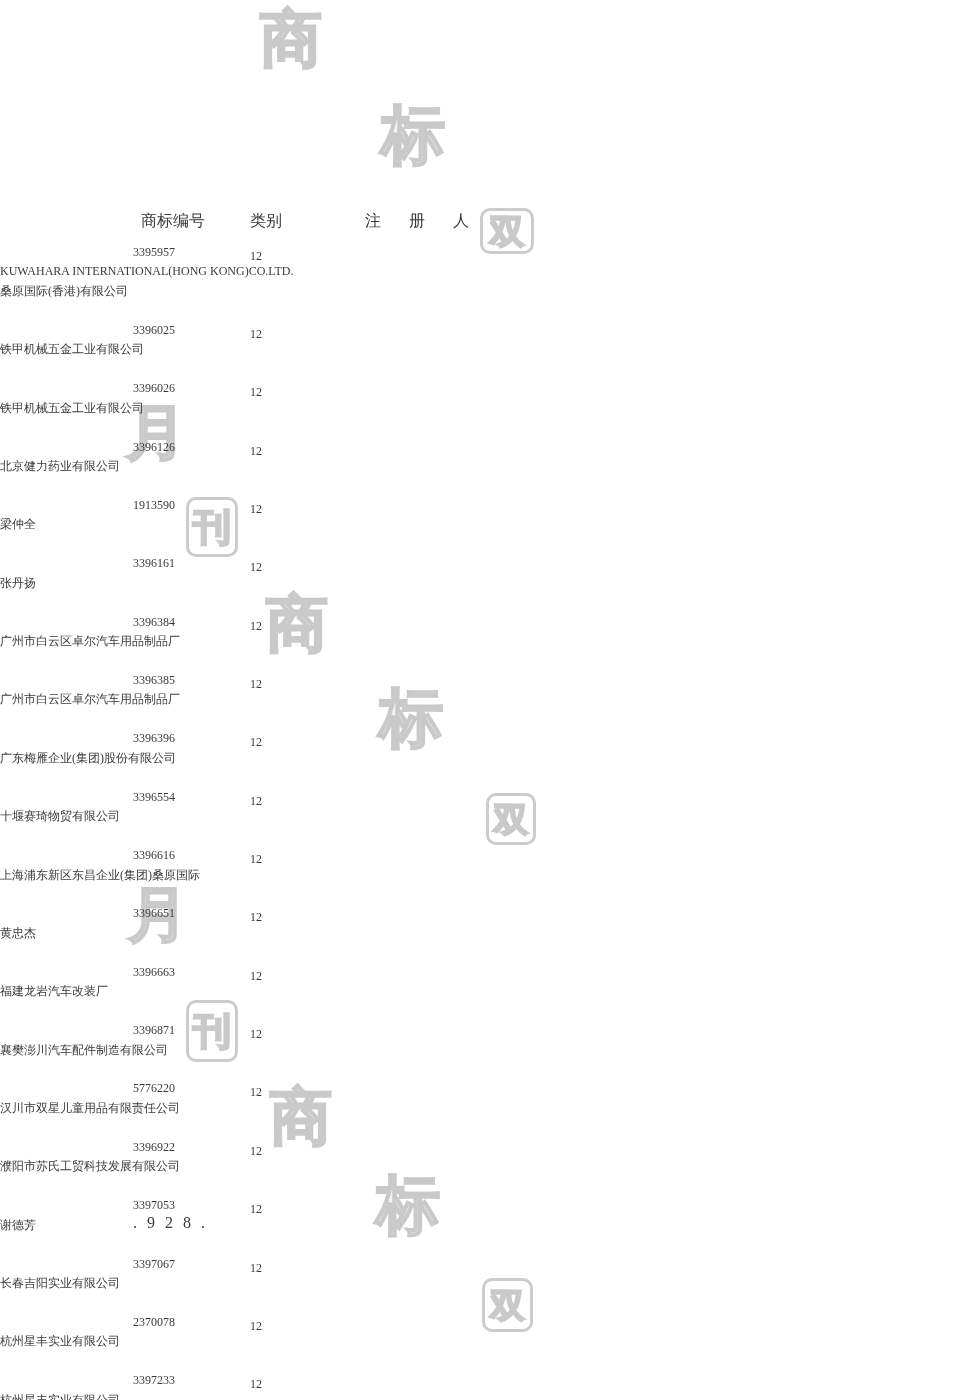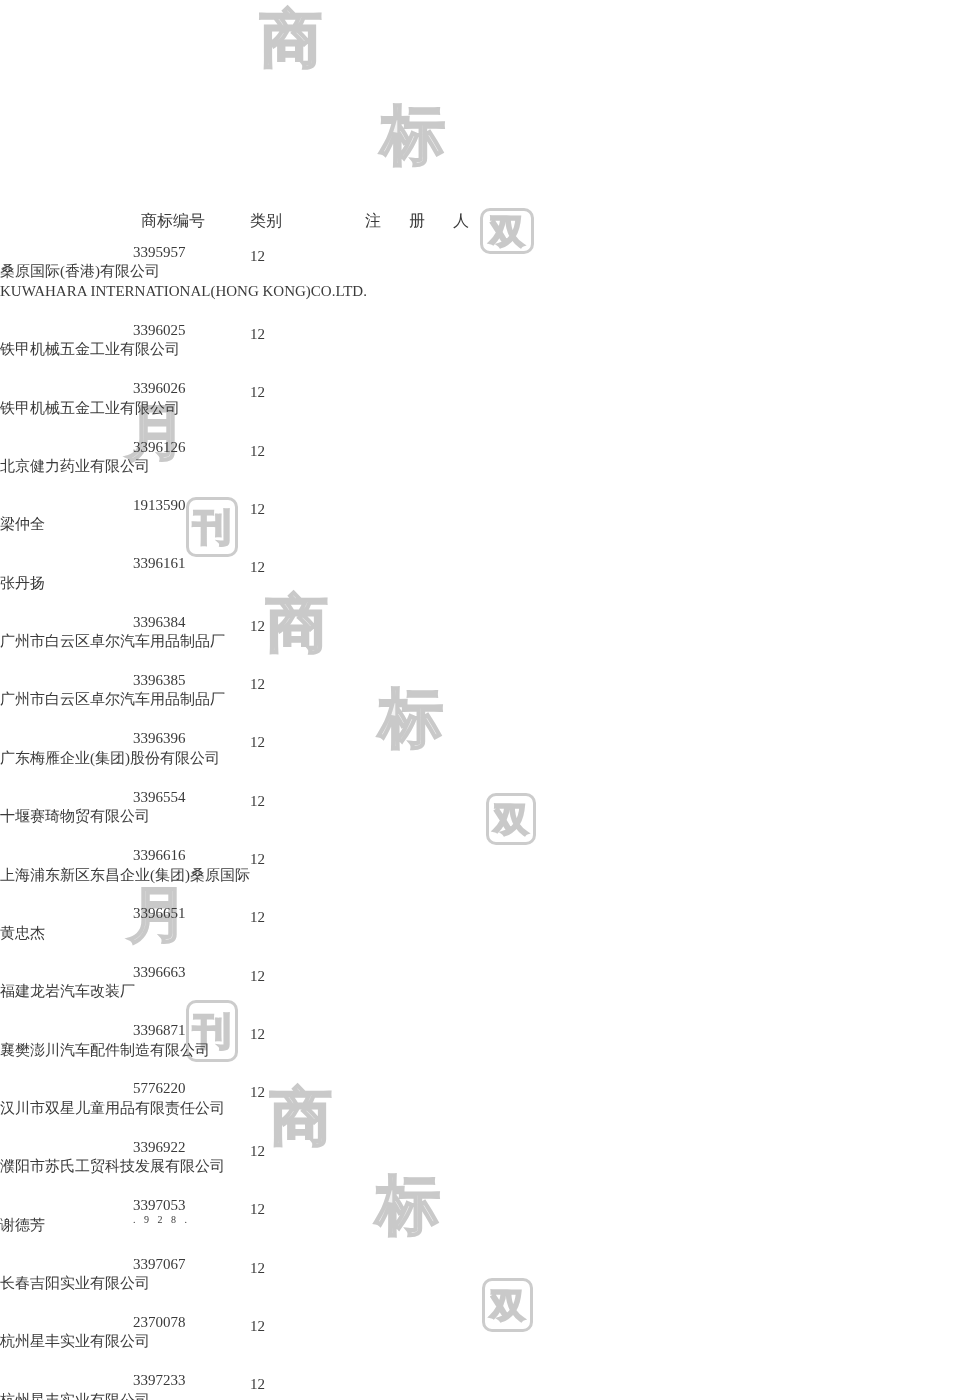--- a/index.html
+++ b/index.html
@@ -28,29 +28,29 @@
     box-sizing:border-box;
   }
 
   
   .hdr{position:absolute;top:211px;left:0;width:100%;font-size:16px;z-index:2;}
   .hdr .h1{position:absolute;left:133px;white-space:nowrap;margin-left:8px;}
   .hdr .h2{position:absolute;left:250px;white-space:nowrap;}
   .hdr .h3{position:absolute;left:365px;white-space:nowrap;word-spacing:24px;text-align:right;}
 
   #tbody{position:absolute;top:243px;left:0;width:100%;z-index:2;}
-  .row{position:relative;font-size:15px;line-height:19.45px;}
+  .row{position:relative;font-size:12px;line-height:19.45px;}
   .row .no{position:absolute;left:133px;top:0;white-space:nowrap;}
   .row .cls{position:absolute;left:250px;top:4px;white-space:nowrap;}
   .row .reg{margin-left:338px;margin-right:40px;}
   .row .reg div{white-space:nowrap;}
 
   .pageno{
     position:absolute;left:133px;top:1214px;
-    font-size:10px;letter-spacing:3px;z-index:2;white-space:nowrap;
+    font-size:16px;letter-spacing:3px;z-index:2;white-space:nowrap;
   }
 </style>
 </head>
 <body>
 
 <div class="page">
 
   <div id="wm-layer">
       <div class="wm" style="left: 260px; top: 8px; font-size: 62px;">商</div>
       <div class="wm" style="left: 381px; top: 103px; font-size: 64px;">标</div>
@@ -67,21 +67,21 @@
       <div class="wm boxed" style="left: 482px; top: 1278px; font-size: 34px; width: 51px; height: 54px;">双</div>
     </div>
 
   <div class="hdr">
     <span class="h1">商标编号</span>
     <span class="h2">类别</span>
     <span class="h3">注 册 人</span>
   </div>
 
   <div id="tbody">
-      <div class="row"><span class="no">3395957</span><span class="cls">12</span><span class="reg"><div>桑原国际(香港)有限公司</div><div>KUWAHARA INTERNATIONAL(HONG KONG)CO.LTD.</div></span></div>
+      <div class="row"><span class="no">3395957</span><span class="cls">12</span><span class="reg"><div>KUWAHARA INTERNATIONAL(HONG KONG)CO.LTD.</div><div>桑原国际(香港)有限公司</div></span></div>
       <div class="row"><span class="no">3396025</span><span class="cls">12</span><span class="reg"><div>铁甲机械五金工业有限公司</div></span></div>
       <div class="row"><span class="no">3396026</span><span class="cls">12</span><span class="reg"><div>铁甲机械五金工业有限公司</div></span></div>
       <div class="row"><span class="no">3396126</span><span class="cls">12</span><span class="reg"><div>北京健力药业有限公司</div></span></div>
       <div class="row"><span class="no">1913590</span><span class="cls">12</span><span class="reg"><div>梁仲全</div></span></div>
       <div class="row"><span class="no">3396161</span><span class="cls">12</span><span class="reg"><div>张丹扬</div></span></div>
       <div class="row"><span class="no">3396384</span><span class="cls">12</span><span class="reg"><div>广州市白云区卓尔汽车用品制品厂</div></span></div>
       <div class="row"><span class="no">3396385</span><span class="cls">12</span><span class="reg"><div>广州市白云区卓尔汽车用品制品厂</div></span></div>
       <div class="row"><span class="no">3396396</span><span class="cls">12</span><span class="reg"><div>广东梅雁企业(集团)股份有限公司</div></span></div>
       <div class="row"><span class="no">3396554</span><span class="cls">12</span><span class="reg"><div>十堰赛琦物贸有限公司</div></span></div>
       <div class="row"><span class="no">3396616</span><span class="cls">12</span><span class="reg"><div>上海浦东新区东昌企业(集团)桑原国际</div></span></div>

